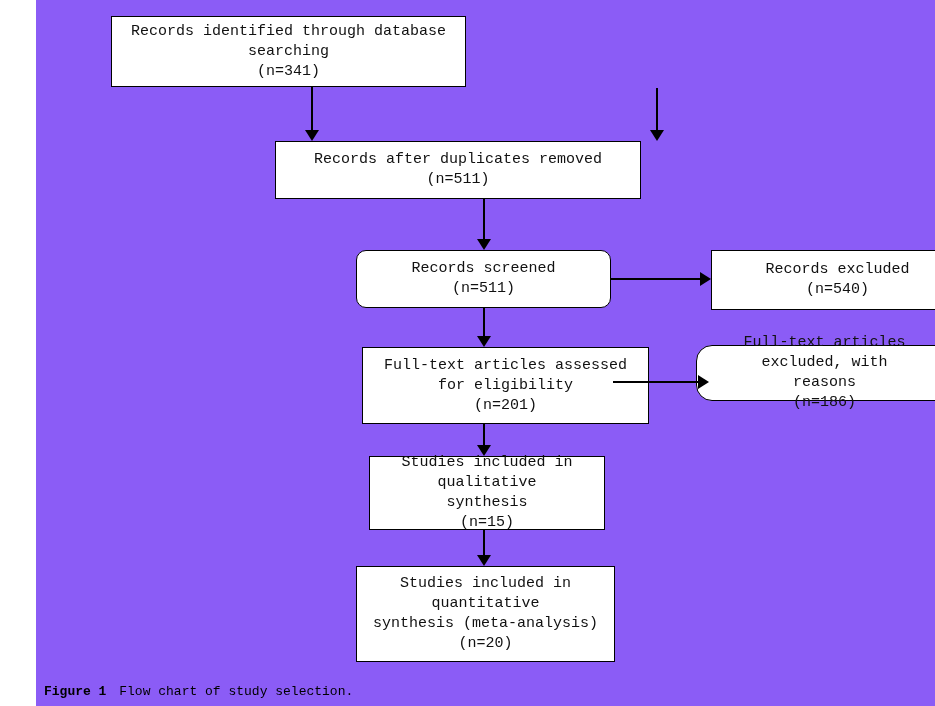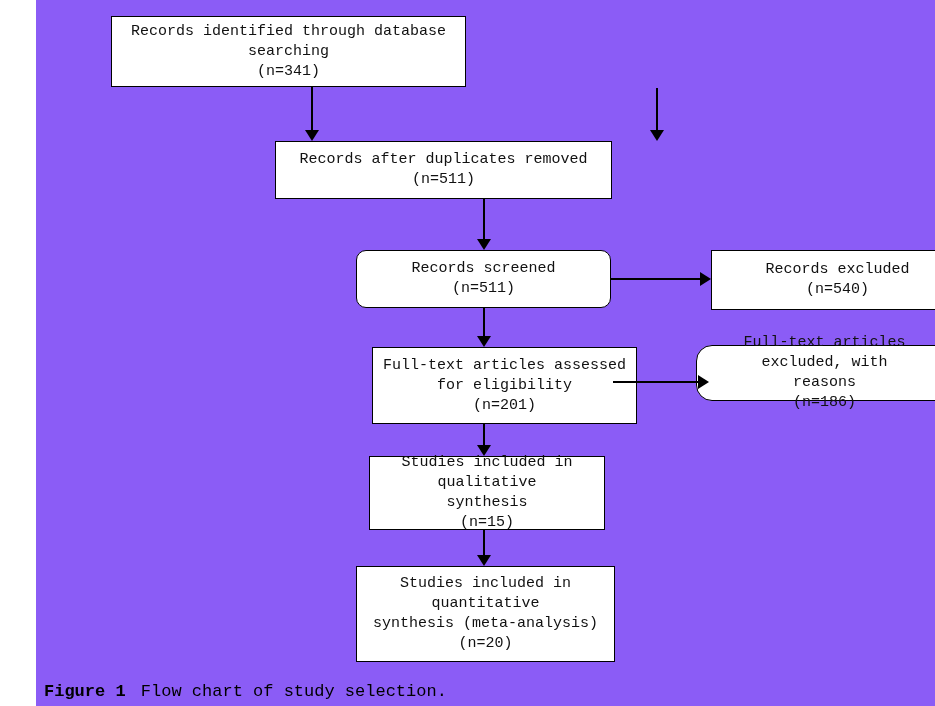--- a/index.html
+++ b/index.html
@@ -27,24 +27,24 @@
     justify-content: center;
     text-align: center;
     white-space: pre-line;
     font-size: 15px;
     line-height: 20px;
     padding: 2px 8px;
   }
   
   #box-identified        { left: 75px;  top: 16px;  width: 355px; height: 71px; }
   #box-additional        { left: 473px; top: 16px;  width: 338px; height: 72px; }
-  #box-duplicates        { left: 239px; top: 141px; width: 337px; height: 58px; }
+  #box-duplicates        { left: 239px; top: 141px; width: 366px; height: 58px; }
   #box-screened          { left: 320px; top: 250px; width: 255px; height: 58px; border-radius: 10px; }
   #box-excluded          { left: 675px; top: 250px; width: 253px; height: 60px; }
-  #box-fulltext-assessed { left: 336px; top: 347px; width: 265px; height: 77px; }
+  #box-fulltext-assessed { left: 326px; top: 347px; width: 287px; height: 77px; }
   #box-fulltext-excluded { left: 660px; top: 345px; width: 257px; height: 56px; border-radius: 16px; }
   #box-qualitative       { left: 333px; top: 456px; width: 236px; height: 74px; }
   #box-quantitative      { left: 320px; top: 566px; width: 259px; height: 96px; }
 
   .vline {
     position: absolute;
     width: 2px;
     background: #000000;
   }
   .hline {
@@ -83,21 +83,21 @@
   #a6-head { left: 441px; top: 555px; }
   #h1-line { left: 575px; top: 278px; width: 90px; }
   #h1-head { left: 664px; top: 272px; }
   #h2-line { left: 577px; top: 381px; width: 86px; }
   #h2-head { left: 662px; top: 375px; }
 
   .caption {
     position: absolute;
     left: 8px;
     top: 684px;
-    font-size: 17px;
+    font-size: 13px;
     line-height: 16px;
     color: #000000;
     white-space: nowrap;
   }
   .cap-label { font-weight: bold; }
   .cap-text  { margin-left: 5px; }
 </style>
 </head>
 <body>
 

